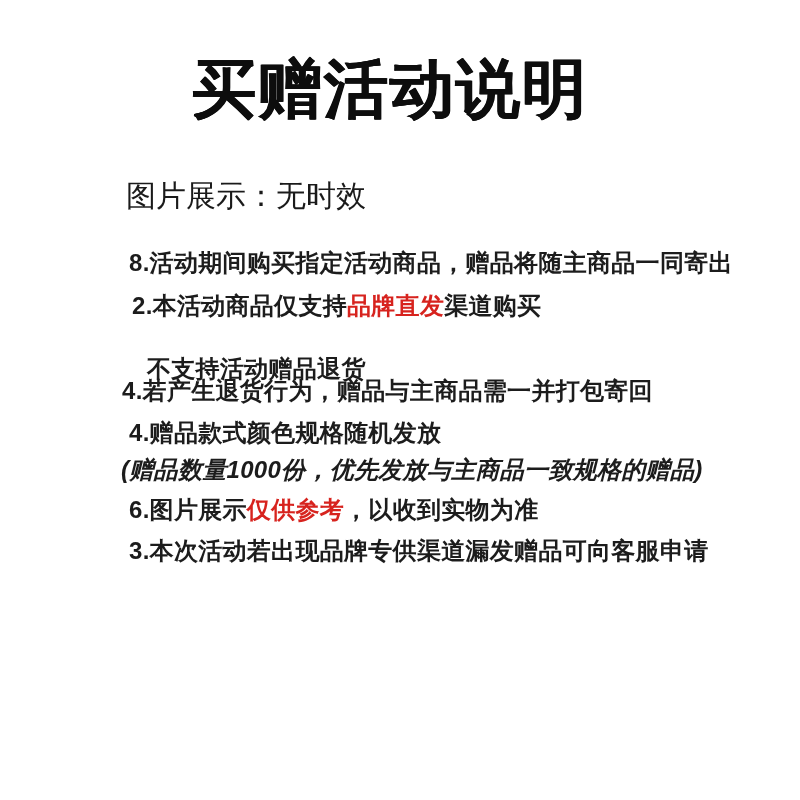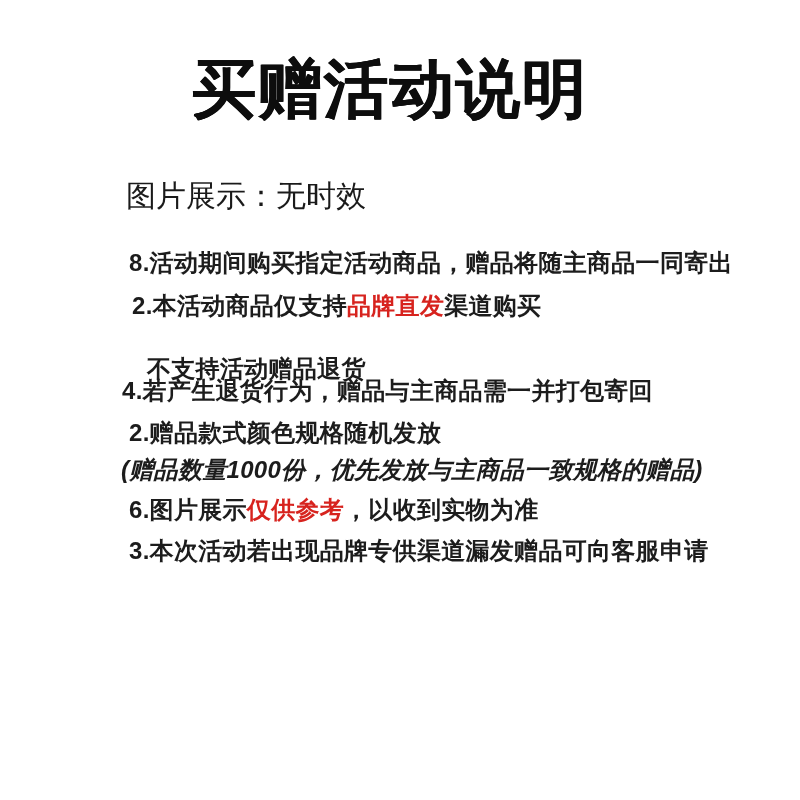--- a/index.html
+++ b/index.html
@@ -89,21 +89,21 @@
 
   <div class="item l2b">
     <span>不支持活动赠品退货</span>
   </div>
 
   <div class="item l4">
     <span>4.若产生退货行为，赠品与主商品需一并打包寄回</span>
   </div>
 
   <div class="item l5">
-    <span>2.赠品款式颜色规格随机发放</span>
+    <span>4.赠品款式颜色规格随机发放</span>
   </div>
 
   <div class="item l5b">
     <span>(赠品数量1000份，优先发放与主商品一致规格的赠品)</span>
   </div>
 
   <div class="item l6">
     <span>6.图片展示</span><span class="hl" style="color: rgb(215, 35, 30);">仅供参考</span><span>，以收到实物为准</span>
   </div>
 

